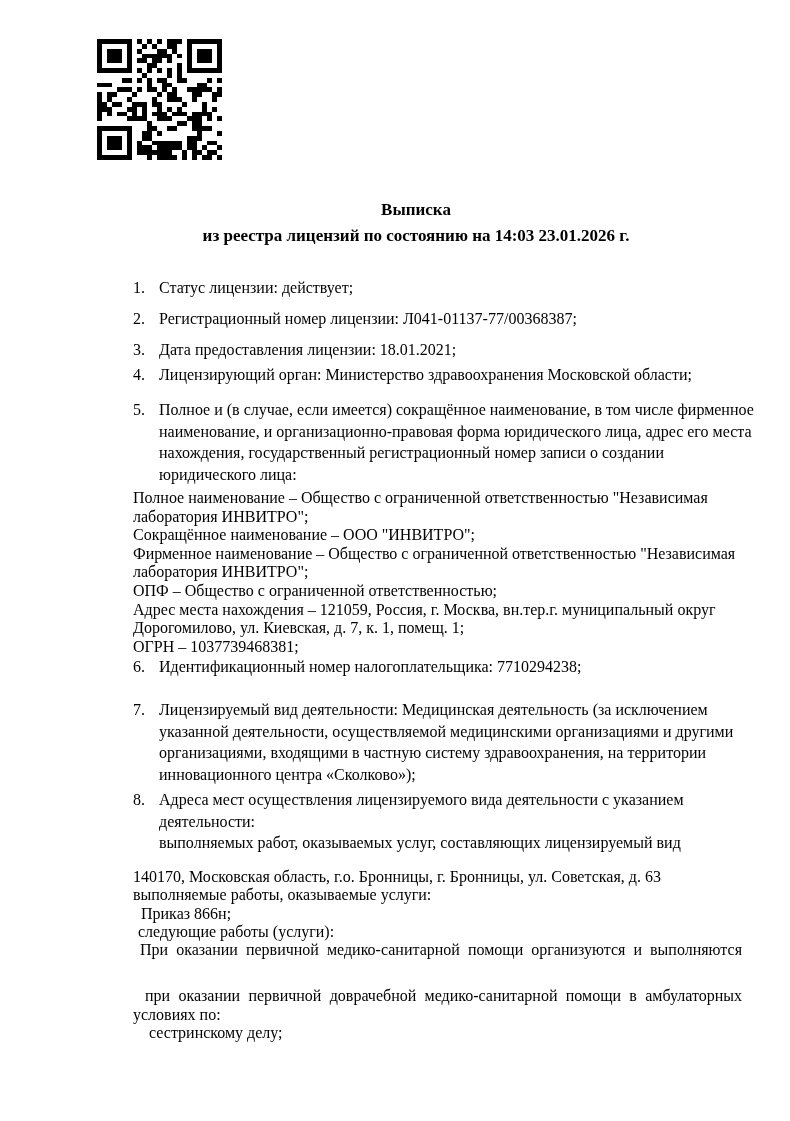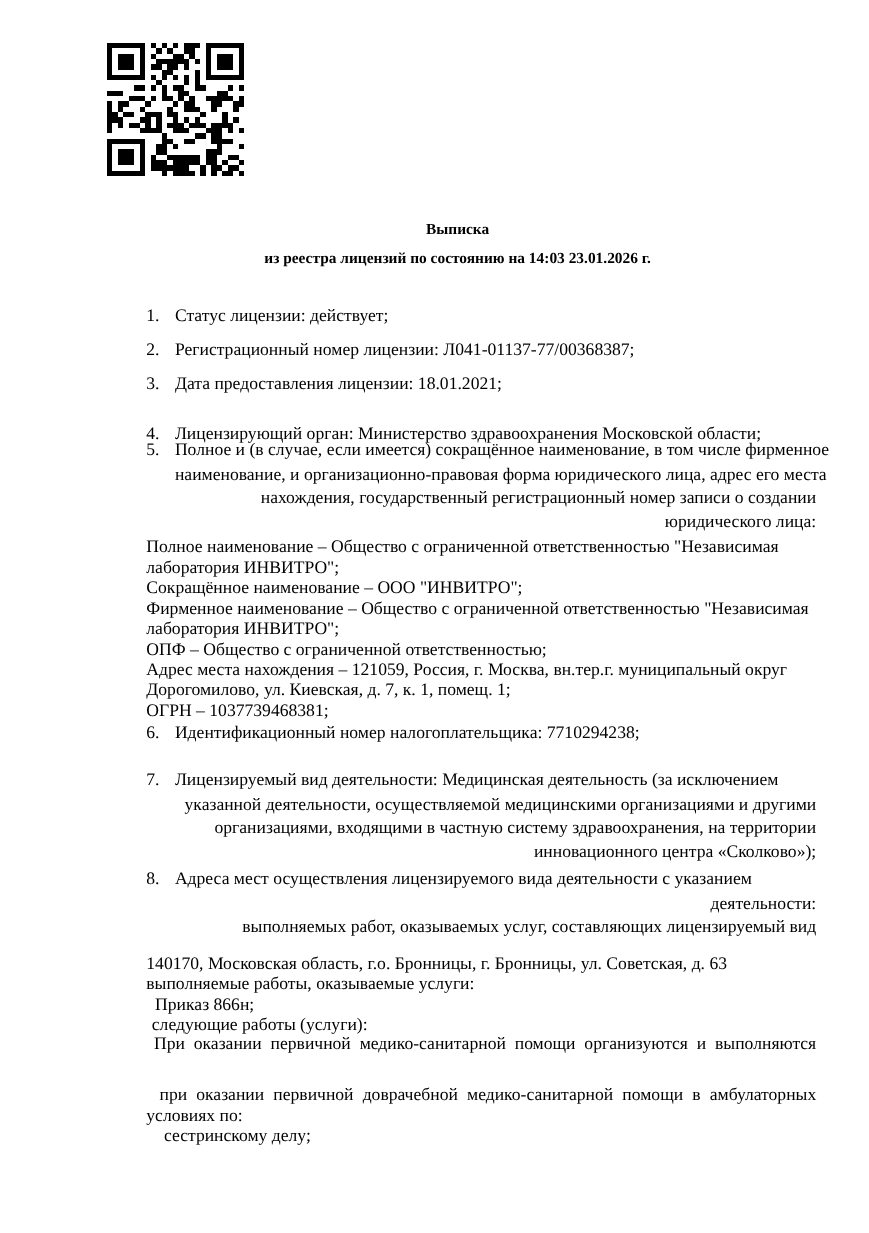--- a/index.html
+++ b/index.html
@@ -9,29 +9,29 @@
     background:#ffffff;
     color:#000;
     font-family:"Liberation Serif","DejaVu Serif",serif;
     font-size:16px;
     overflow:hidden;
   }
   .qr{position:absolute;left:97px;top:39px;width:125px;height:121px;}
   .doc-header{
     position:absolute;top:199px;left:0;width:100%;
     padding-left:42px;box-sizing:border-box;
-    text-align:center;font-weight:bold;font-size:14px;
+    text-align:center;font-weight:bold;font-size:17px;
   }
   .doc-title{line-height:22px;}
   .doc-subtitle{line-height:22px;margin-top:4px;}
   .block{position:absolute;left:133px;width:609px;}
   .line{white-space:nowrap;}
   .line.justify{white-space:normal;text-align:justify;text-align-last:justify;}
   .num{display:inline-block;width:26px;}
-  .cont{padding-left:26px;text-align:right;}
+  .cont{padding-left:26px;}
 </style>
 </head>
 <body>
 
 <div class="page">
   <svg id="qr" class="qr" viewBox="0 0 25 25" preserveAspectRatio="none" fill="#000000" shape-rendering="crispEdges">
       <rect x="0" y="0" width="1" height="1"></rect>
       <rect x="1" y="0" width="1" height="1"></rect>
       <rect x="2" y="0" width="1" height="1"></rect>
       <rect x="3" y="0" width="1" height="1"></rect>
@@ -348,21 +348,21 @@
   <div id="blocks-root">
       <div class="block" style="top: 277px; line-height: 21.7px;">
         <div class="line"><span class="num">1.</span><span>Статус лицензии: действует;</span></div>
       </div>
       <div class="block" style="top: 308px; line-height: 21.7px;">
         <div class="line"><span class="num">2.</span><span>Регистрационный номер лицензии: Л041-01137-77/00368387;</span></div>
       </div>
       <div class="block" style="top: 339px; line-height: 21.7px;">
         <div class="line"><span class="num">3.</span><span>Дата предоставления лицензии: 18.01.2021;</span></div>
       </div>
-      <div class="block" style="top: 384px; line-height: 21.7px;">
+      <div class="block" style="top: 364px; line-height: 21.7px;">
         <div class="line"><span class="num">4.</span><span>Лицензирующий орган: Министерство здравоохранения Московской области;</span></div>
       </div>
       <div class="block" style="top: 399px; line-height: 21.7px;">
         <div class="line"><span class="num">5.</span><span>Полное и (в случае, если имеется) сокращённое наименование, в том числе фирменное</span></div>
         <div class="line cont">наименование, и организационно-правовая форма юридического лица, адрес его места</div>
         <div class="line cont">нахождения, государственный регистрационный номер записи о создании</div>
         <div class="line cont">юридического лица:</div>
       </div>
       <div class="block" style="top: 489px; line-height: 18.6px;">
         <div class="line">Полное наименование – Общество с ограниченной ответственностью "Независимая</div>

